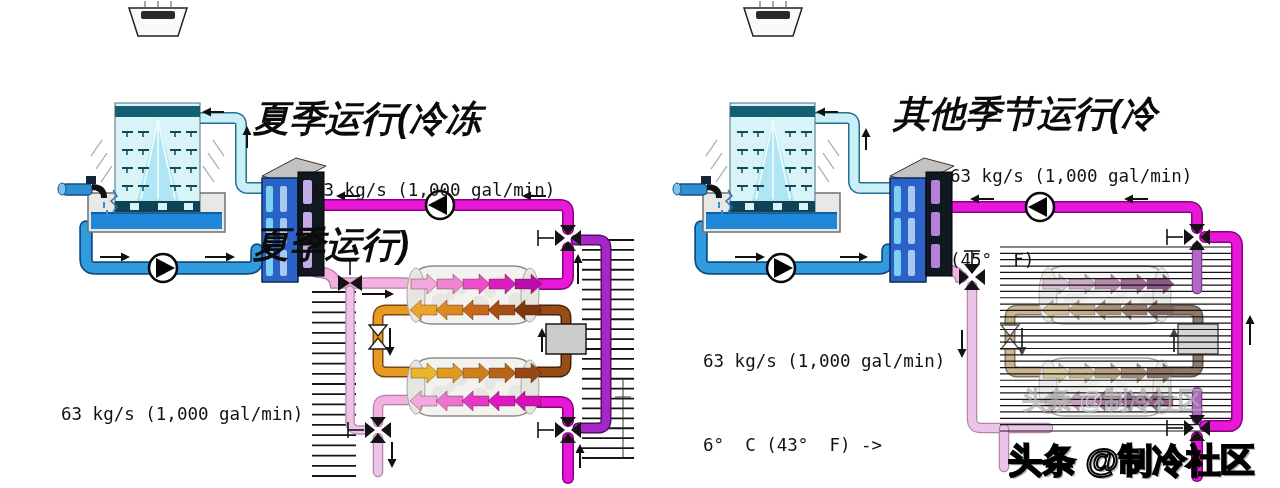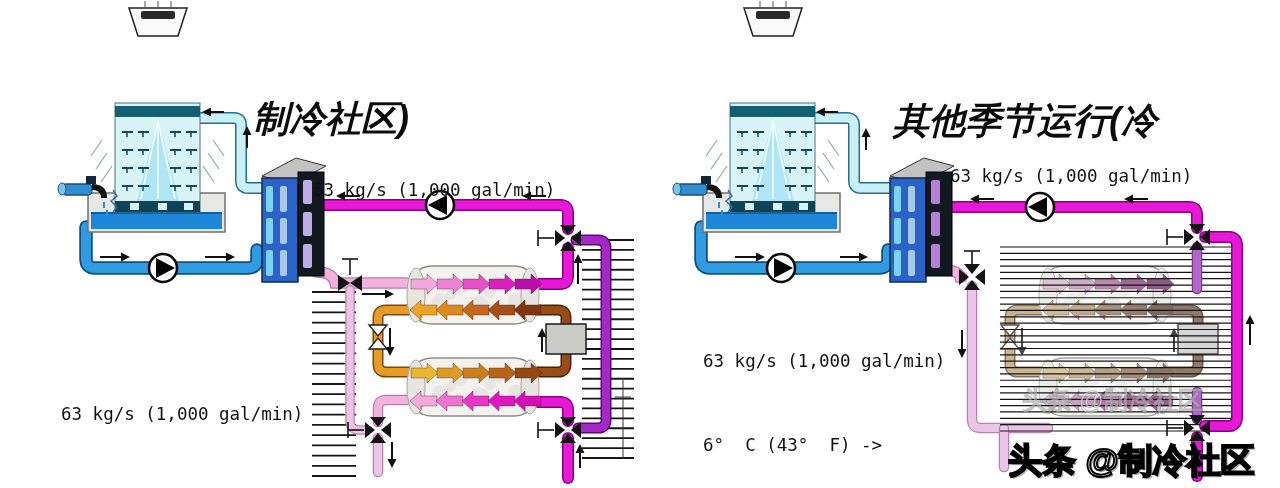--- a/index.html
+++ b/index.html
@@ -3,21 +3,21 @@
 <meta charset="utf-8">
 <style>
   html,body{margin:0;padding:0;background:#fff;}
   body{width:1280px;height:488px;position:relative;overflow:hidden;
        font-family:"Liberation Sans",sans-serif;}
   #stage{position:absolute;inset:0;}
   svg{position:absolute;left:0;top:0;}
   .title{position:absolute;font-weight:bold;font-style:italic;font-size:36px;
          line-height:42px;color:#0b0b0b;letter-spacing:0;white-space:pre;}
   .title-left{left:253px;top:14px;}
-  .title-right{left:893px;top:16px;}
+  .title-right{left:893px;top:9px;}
   .spec{position:absolute;font-family:"DejaVu Sans Mono","Liberation Mono",monospace;
         font-size:17.5px;line-height:28px;color:#121212;white-space:pre;}
   .spec-lm{left:313px;top:120px;}
   .spec-lb{left:61px;top:344px;}
   .spec-rt{left:950px;top:106px;}
   .spec-rm{left:703px;top:291px;}
   .wm-main{position:absolute;left:1008px;top:438px;font-size:34px;font-weight:bold;
         color:#ffffff;-webkit-text-stroke:2px #000;white-space:pre;
         text-shadow:2px 2px 0 rgba(0,0,0,.30);}
   .wm-faint{position:absolute;left:1022px;top:384px;font-size:25px;font-weight:bold;
@@ -618,39 +618,41 @@
           </g>
           <g>
             <line x1="1250" y1="345" x2="1250" y2="324" stroke="#111" stroke-width="2"></line>
             <polygon points="1250,315 1254.5,324 1245.5,324" fill="#111"></polygon>
           </g>
         </g>
     </g>
   </svg>
 
   <div class="title title-left">
-    <div>制冷社区)</div>
+    <div>夏季运行(冷冻</div>
+    <div>夏季运行)</div>
   </div>
 
   <div class="title title-right">
     <div>其他季节运行(冷</div>
   </div>
 
   <div class="spec spec-lm">
     <div>63 kg/s (1,000 gal/min)</div>
   </div>
 
   <div class="spec spec-lb">
     <div>63 kg/s (1,000 gal/min)</div>
     <div>29°  C (85°  F) -&gt;</div>
     
   </div>
 
   <div class="spec spec-rt">
     <div>63 kg/s (1,000 gal/min)</div>
+    <div>(45°  F)</div>
   </div>
 
   <div class="spec spec-rm">
     <div>63 kg/s (1,000 gal/min)</div>
     <div>6°  C (43°  F) -&gt;</div>
     
   </div>
 
   <div class="wm-faint">头条 @制冷社区</div>
   <div class="wm-main">头条 @制冷社区</div>

